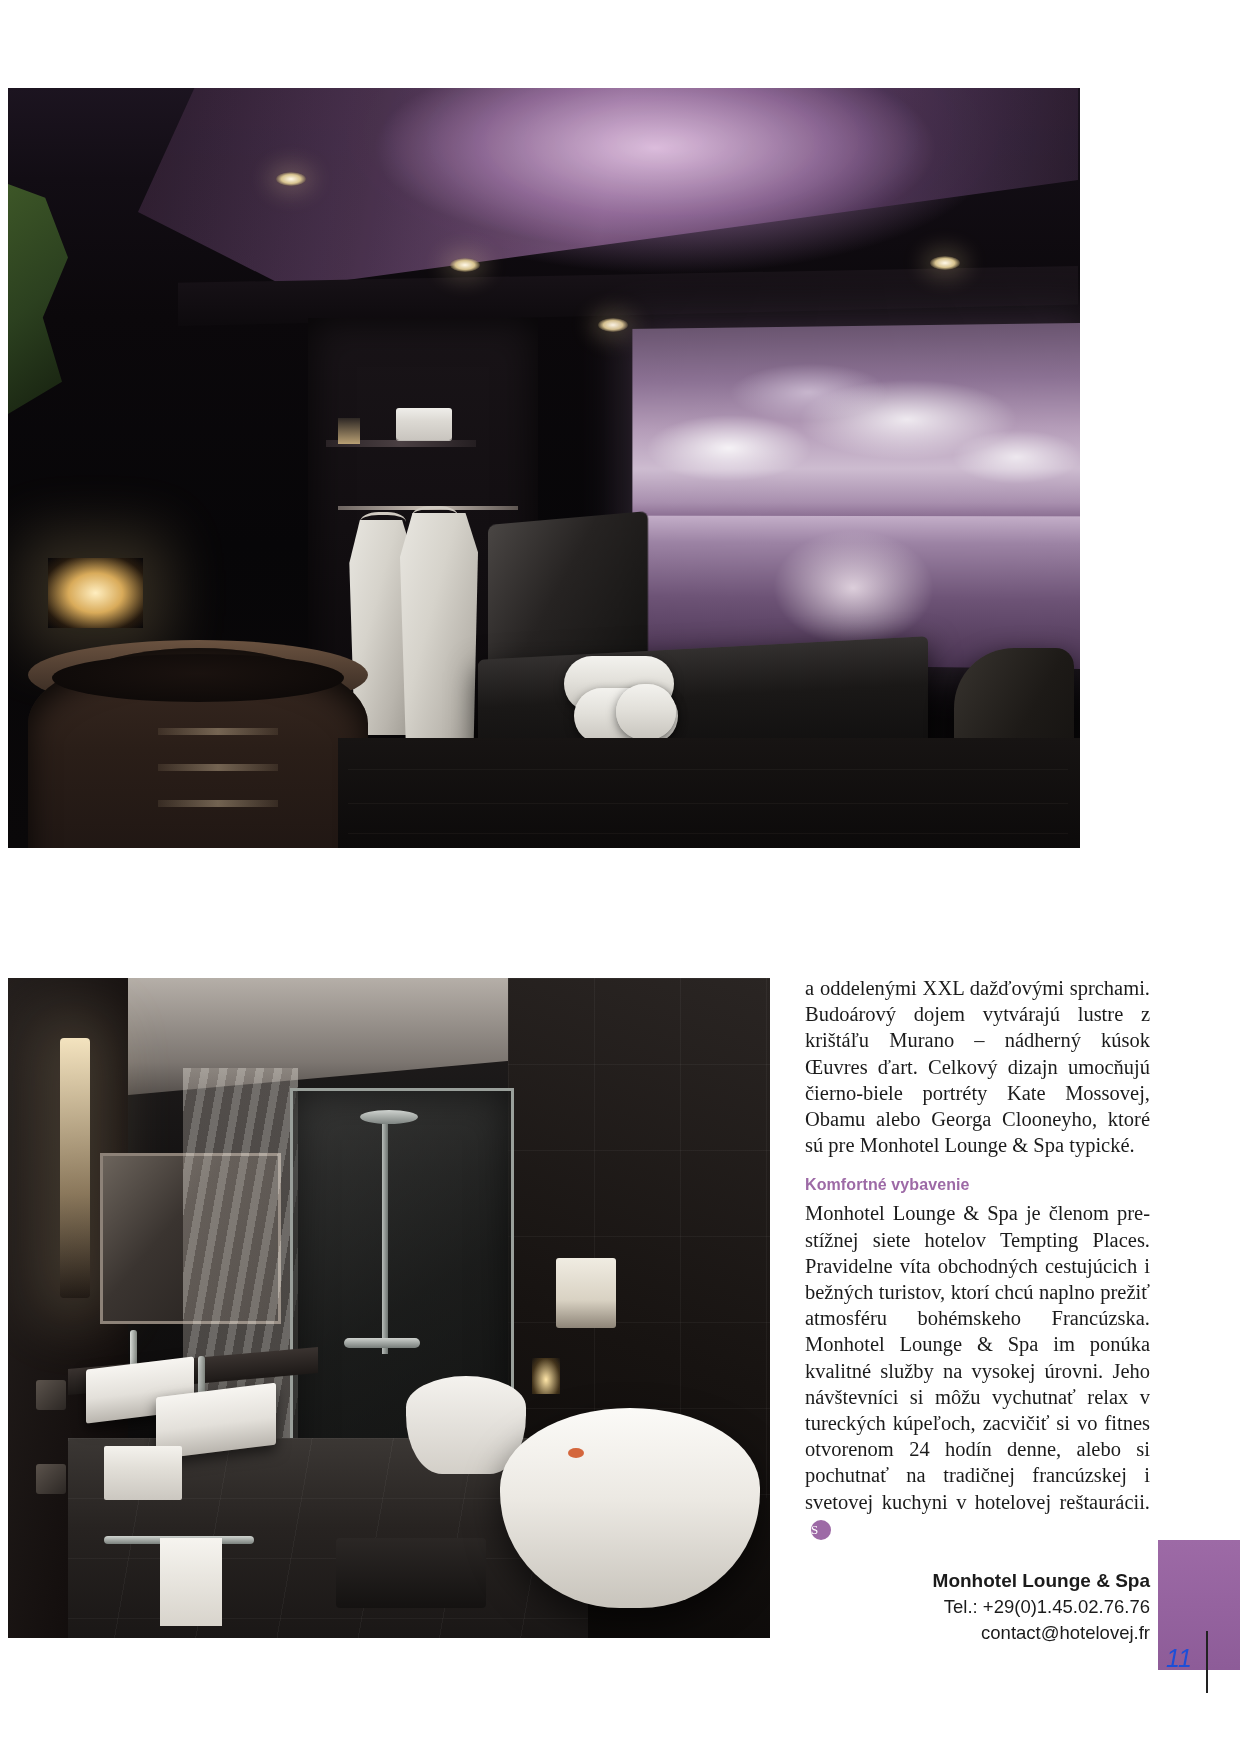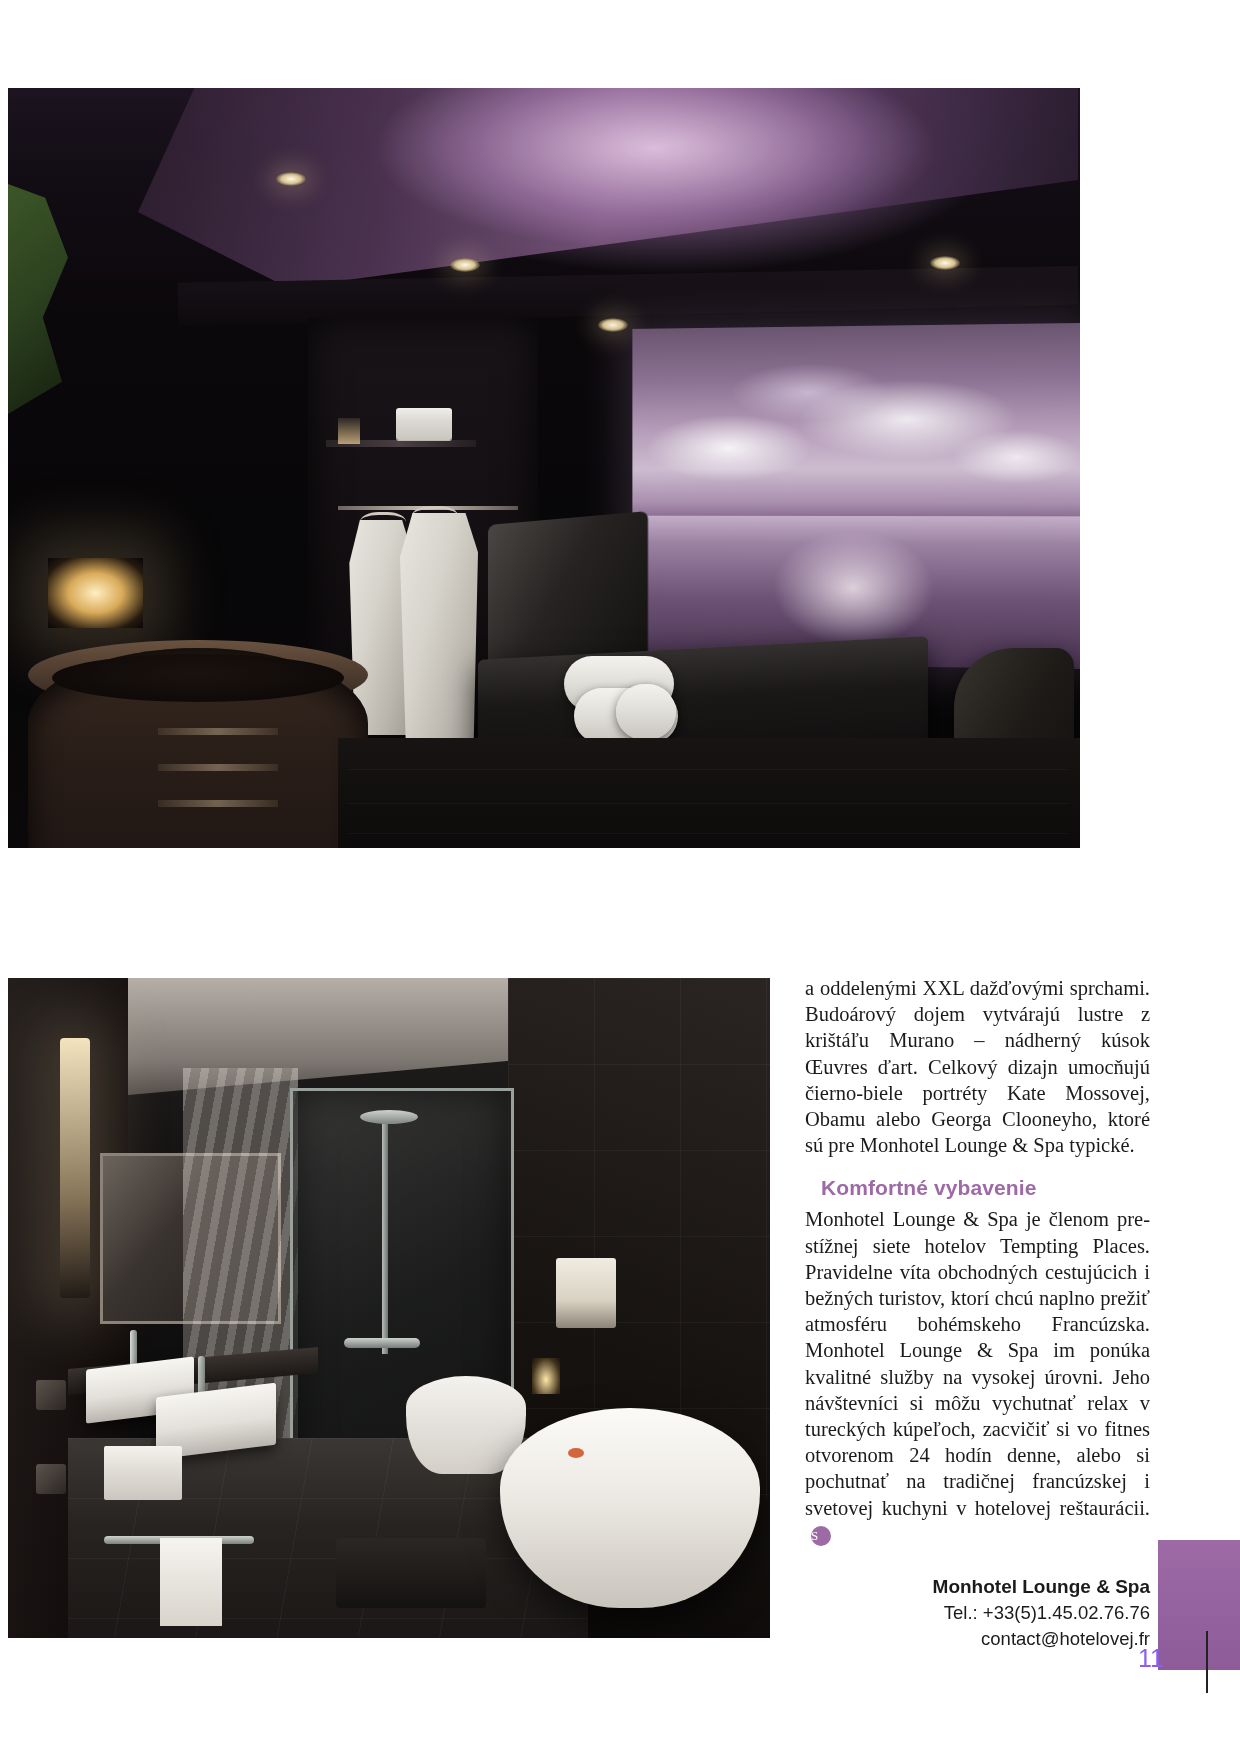--- a/index.html
+++ b/index.html
@@ -351,23 +351,23 @@
     font-size: 20.5px;
     line-height: 26.2px;
     color: #1b1b1b;
     text-align: justify;
     text-align-last: left;
     margin: 0 0 18px 0;
     hyphens: manual;
   }
   .sec-head {
     font-family: "Liberation Sans", sans-serif;
-    font-size: 21px;
+    font-size: 16px;
     color: #9d6aa6;
-    margin: 2px 0 6px 16px;
+    margin: 2px 0 6px 0;
     letter-spacing: 0.1px;
   }
   .last-p {
     position: relative;
   }
   .endmark {
     display: inline-block;
     width: 20px; height: 20px;
     border-radius: 50%;
     background: #9d6aa6;
@@ -392,25 +392,26 @@
   .purple-tab {
     position: absolute;
     right: 0;
     top: 1540px;
     width: 82px;
     height: 130px;
     background: linear-gradient(to bottom, #9d6aa6, #8d5c98);
   }
   .folio {
     position: absolute;
-    right: 76px;
+    right: 48px;
     bottom: 82px;
     font-family: "Liberation Sans", sans-serif;
     font-size: 25px;
-    color: #8b5cf6;
+    color: #1d4ed8;
+    font-style: italic;
   }
   .folio-rule {
     position: absolute;
     right: 32px;
     bottom: 62px;
     width: 2px;
     height: 62px;
     background: #222;
   }
 </style>
@@ -514,21 +515,21 @@
 
   <div class="col">
     <p class="body-p">a oddelenými XXL dažďovými sprcha­mi. Budoárový dojem vytvárajú lustre z krištáľu Murano – nádherný kúsok Œuvres ďart. Celkový dizajn umocňu­jú čierno-biele portréty Kate Mossovej, Obamu alebo Georga Clooneyho, ktoré sú pre Monhotel Lounge &amp; Spa typické.</p>
 
     <h2 class="sec-head">Komfortné vybavenie</h2>
 
     <p class="body-p last-p"><span>Monhotel Lounge &amp; Spa je členom pre­stížnej siete hotelov Tempting Places. Pravidelne víta obchodných cestujú­cich i bežných turistov, ktorí chcú na­plno prežiť atmosféru bohémskeho Francúzska. Monhotel Lounge &amp; Spa im ponúka kvalitné služby na vysokej úrovni. Jeho návštevníci si môžu vy­chutnať relax v tureckých kúpeľoch, zacvičiť si vo fitnes otvorenom 24 ho­dín denne, alebo si pochutnať na tra­dičnej francúzskej i svetovej kuchyni v hotelovej reštaurácii.</span><span class="endmark">S</span></p>
 
     <div class="contact">
       <div class="name">Monhotel Lounge &amp; Spa</div>
-      <div class="line">Tel.: +33(5)1.45.02.76.76</div>
+      <div class="line">Tel.: +29(0)1.45.02.76.76</div>
       <div class="line">contact@hotelovej.fr</div>
     </div>
   </div>
 
   <div class="purple-tab"></div>
   <div class="folio">11</div>
   <div class="folio-rule"></div>
 
 </div>
 

